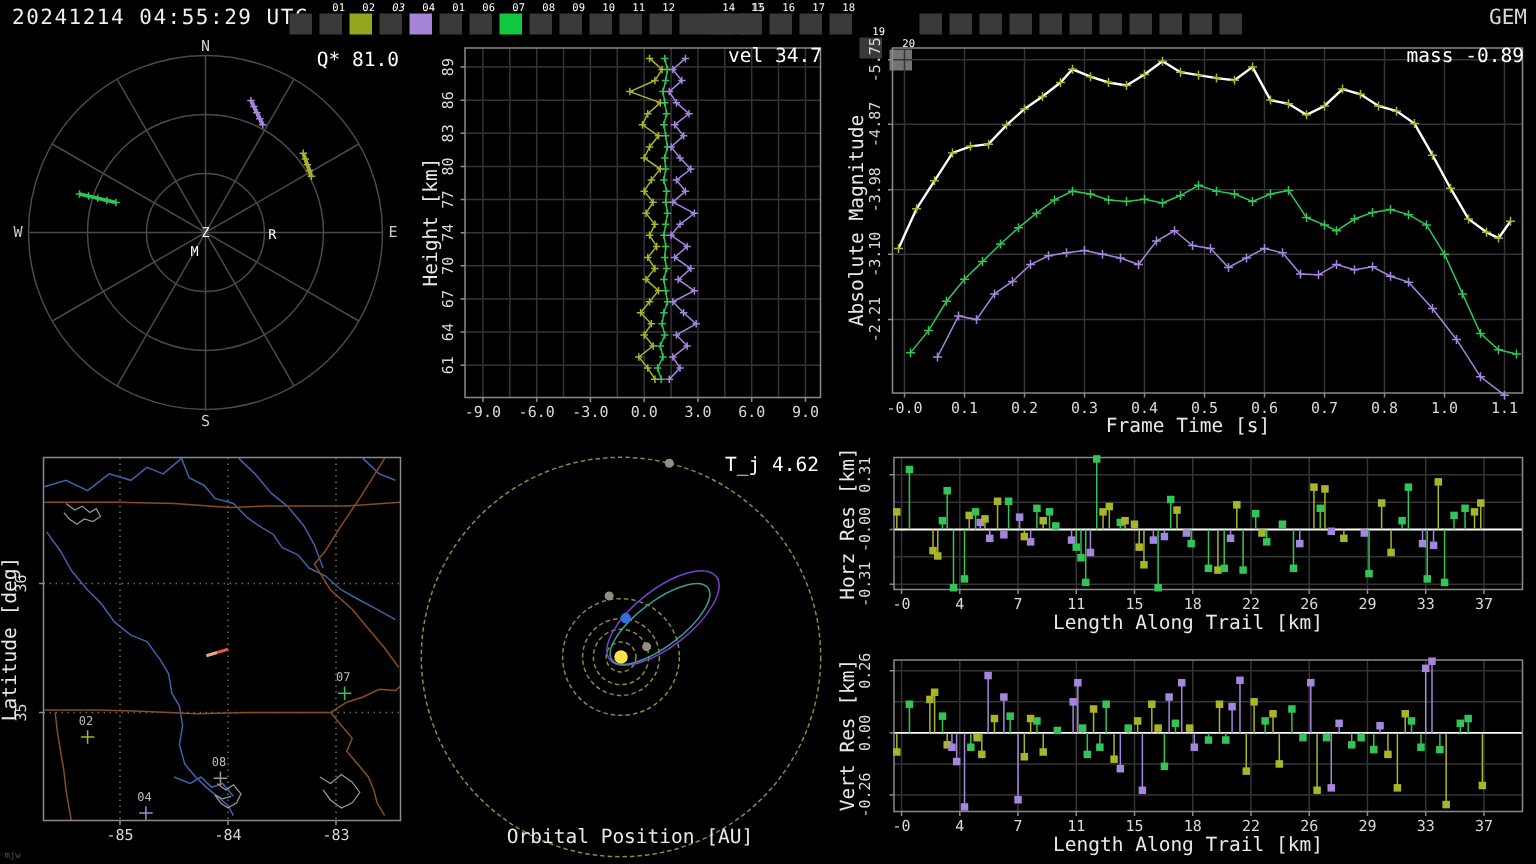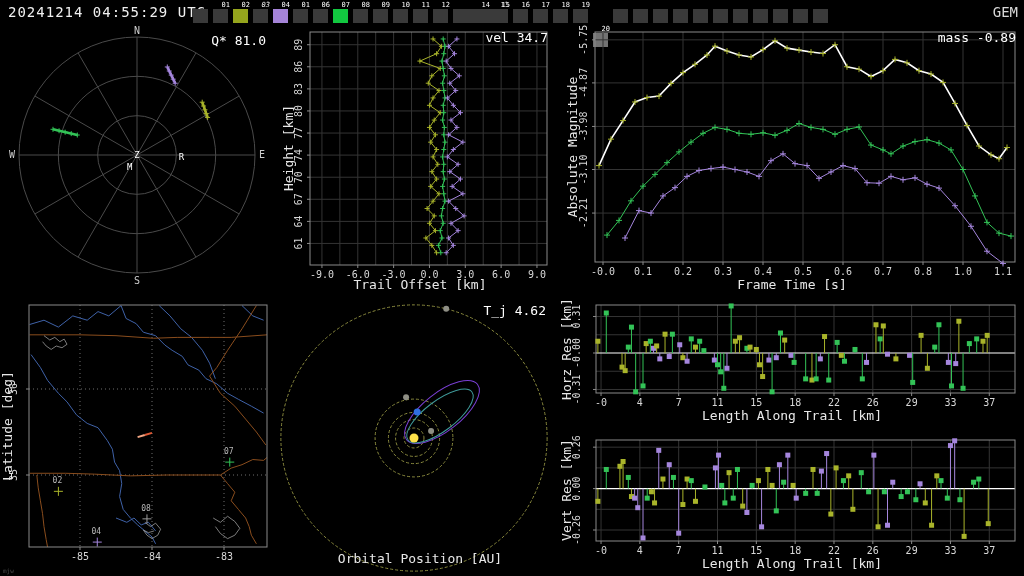--- a/index.html
+++ b/index.html
@@ -76,21 +76,21 @@
         </div>
         <div class="slot" style="left: 513px; background: rgb(58, 58, 58);">
           <span class="slot-label">16</span>
         </div>
         <div class="slot" style="left: 533px; background: rgb(58, 58, 58);">
           <span class="slot-label">17</span>
         </div>
         <div class="slot" style="left: 553px; background: rgb(58, 58, 58);">
           <span class="slot-label">18</span>
         </div>
-        <div class="slot" style="left: 573px; background: rgb(58, 58, 58);">
+        <div class="slot" style="left: 573px; background: rgb(58, 58, 58); margin-top: 16px;">
           <span class="slot-label">19</span>
         </div>
         <div class="slot" style="left: 593px; background: #737373; margin-top: 24px;">
           <span class="slot-label">20</span>
         </div>
         <div class="slot" style="left: 613px; background: rgb(58, 58, 58);"></div>
         <div class="slot" style="left: 633px; background: rgb(58, 58, 58);"></div>
         <div class="slot" style="left: 653px; background: rgb(58, 58, 58);"></div>
         <div class="slot" style="left: 673px; background: rgb(58, 58, 58);"></div>
         <div class="slot" style="left: 693px; background: rgb(58, 58, 58);"></div>
@@ -398,21 +398,20 @@
         <line x1="178.125" y1="203.1411940298507" x2="178.125" y2="208.1411940298507" stroke="#a586dd" stroke-width="1"></line>
         <line x1="166.06854838709677" y1="213.01373134328358" x2="171.06854838709677" y2="213.01373134328358" stroke="#a586dd" stroke-width="1"></line>
         <line x1="168.56854838709677" y1="210.51373134328358" x2="168.56854838709677" y2="215.51373134328358" stroke="#a586dd" stroke-width="1"></line>
         <line x1="170.84677419354838" y1="220.38626865671642" x2="175.84677419354838" y2="220.38626865671642" stroke="#a586dd" stroke-width="1"></line>
         <line x1="173.34677419354838" y1="217.88626865671642" x2="173.34677419354838" y2="222.88626865671642" stroke="#a586dd" stroke-width="1"></line>
         <line x1="163.67943548387098" y1="227.75880597014927" x2="168.67943548387098" y2="227.75880597014927" stroke="#a586dd" stroke-width="1"></line>
         <line x1="166.17943548387098" y1="225.25880597014927" x2="166.17943548387098" y2="230.25880597014927" stroke="#a586dd" stroke-width="1"></line>
       </svg>
     <span class="ann" style="right:12px;top:5px">vel 34.7</span>
     <div class="ytitle" style="left:8px;top:123px">Height [km]</div>
-    <div class="xtitle" style="top:252px">Trail Offset [km]</div>
   </div>
 
   <div class="panel" id="p-mag" style="left:560px;top:25px;width:464px;height:270px">
     <svg id="svg-mag" width="464" height="270">
         <line x1="43" y1="7" x2="43" y2="237" stroke="#343434"></line>
         <line x1="83" y1="7" x2="83" y2="237" stroke="#343434"></line>
         <line x1="123" y1="7" x2="123" y2="237" stroke="#343434"></line>
         <line x1="163" y1="7" x2="163" y2="237" stroke="#343434"></line>
         <line x1="203" y1="7" x2="203" y2="237" stroke="#343434"></line>
         <line x1="243" y1="7" x2="243" y2="237" stroke="#343434"></line>

